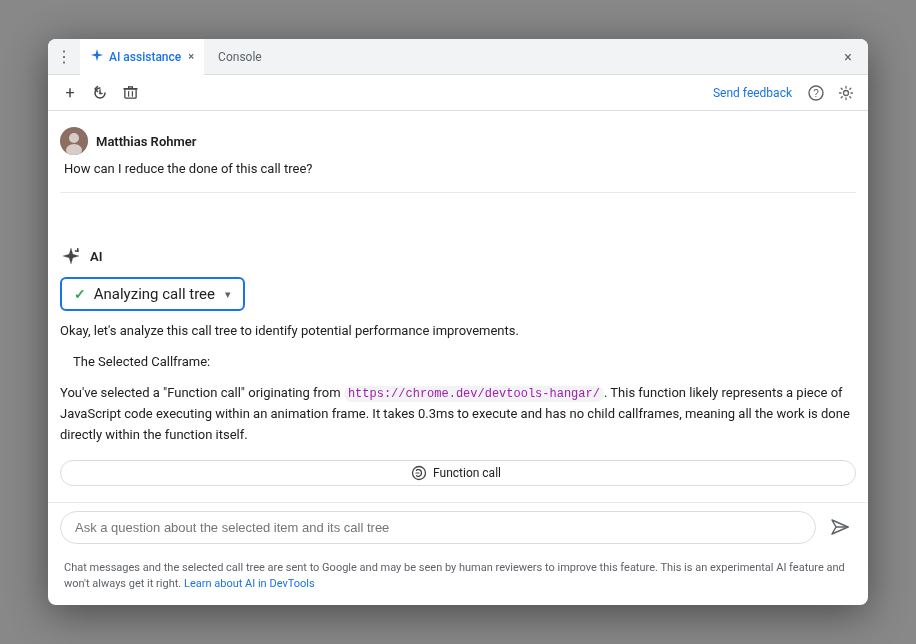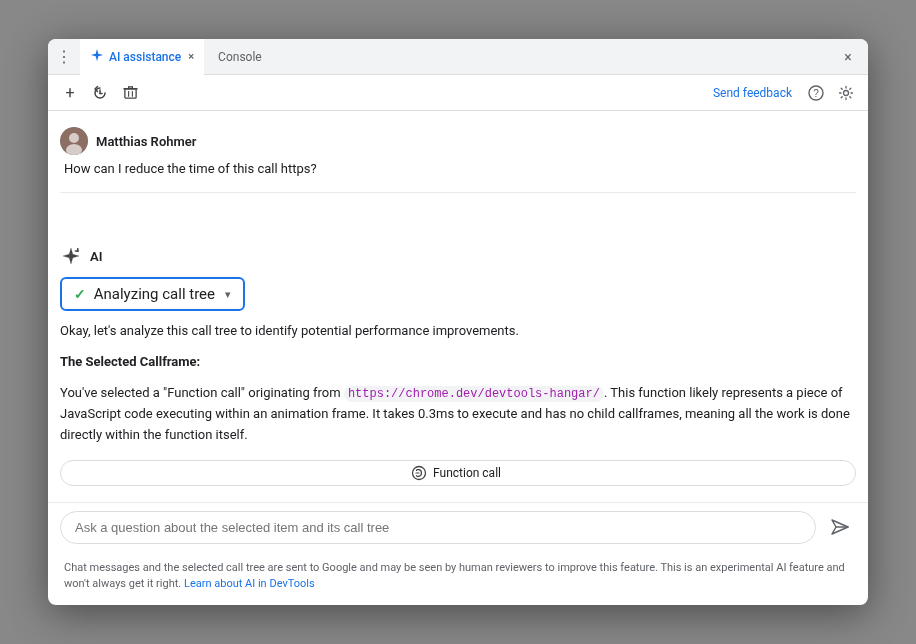--- a/index.html
+++ b/index.html
@@ -219,21 +219,22 @@
       margin-left: 2px;
     }
 
     
     .ai-response-text {
       font-size: 13px;
       color: #202124;
       line-height: 1.6;
     }
     .ai-response-text strong {
-      font-weight: 700;
+      font-weight: 400;
+      margin-left: 13px;
     }
     .ai-response-text code {
       font-family: 'Courier New', monospace;
       font-size: 12px;
       background: #f1f3f4;
       padding: 1px 4px;
       border-radius: 8px;
       color: #a21caf;
     }
 
@@ -375,21 +376,21 @@
         <div class="user-avatar">
 
           <svg width="28" height="28" viewBox="0 0 28 28">
             <circle cx="14" cy="14" r="14" fill="#8d6e63"></circle>
             <circle cx="14" cy="11" r="5" fill="#d7ccc8"></circle>
             <ellipse cx="14" cy="23" rx="8" ry="6" fill="#d7ccc8"></ellipse>
           </svg>
         </div>
         <span class="user-name">Matthias Rohmer</span>
       </div>
-      <div class="user-text">How can I reduce the time of this call https?</div>
+      <div class="user-text">How can I reduce the done of this call tree?</div>
     </div>
 
     <hr class="divider">
 
     <div class="ai-message">
       <div class="ai-header">
         <div class="ai-icon">
           <svg width="20" height="20" viewBox="0 0 20 20" fill="none">
             <path d="M10 2 L11.8 8.2 L18 10 L11.8 11.8 L10 18 L8.2 11.8 L2 10 L8.2 8.2 Z" fill="#444" stroke="#444" stroke-width="0.3"></path>
             <rect x="16" y="2" width="1.5" height="4" rx="0.5" fill="#444" transform="rotate(0,16.75,4)"></rect>

